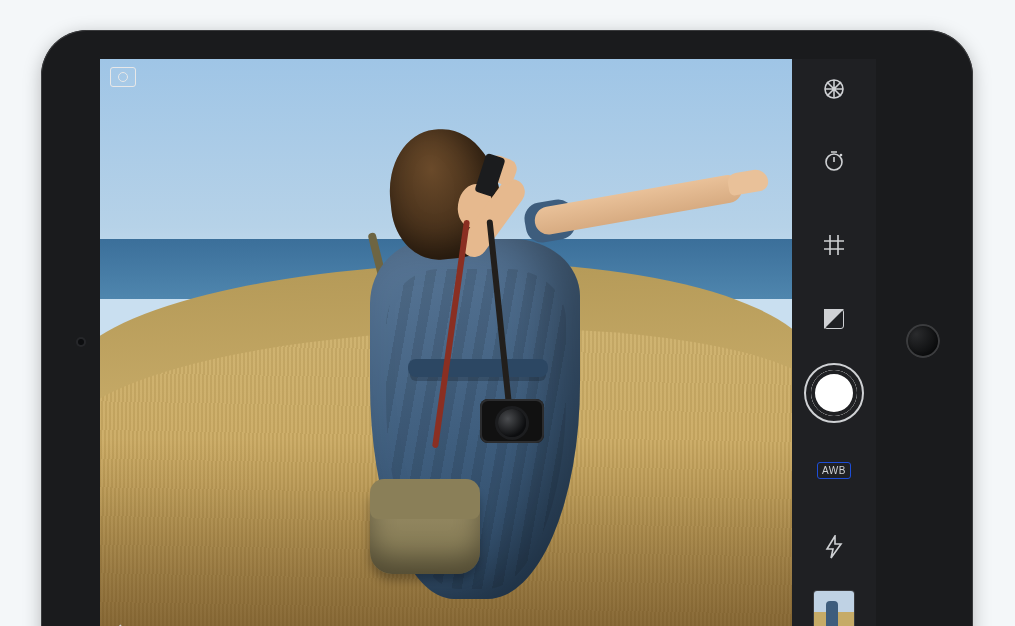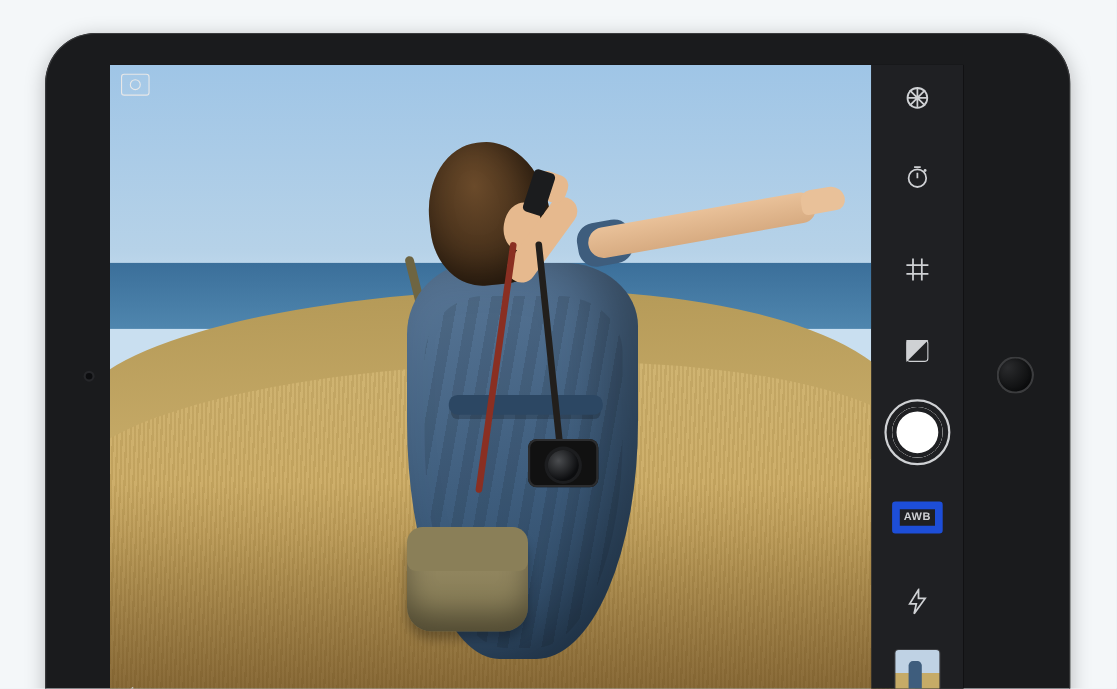--- a/index.html
+++ b/index.html
@@ -189,22 +189,22 @@
     width:40px;height:50px;border-radius:3px;overflow:hidden;
     box-shadow:0 0 0 1px #3a3b3e;
     background:linear-gradient(#bfd2e4 0 42%, #c6ab67 42% 100%);
   }
   .thumb .mini{
     position:absolute;left:12px;top:10px;width:12px;height:30px;
     background:#3e5d7d;border-radius:4px;
   }
   .ico{stroke:#cfd1d4;fill:none;stroke-width:1.6;}
   .pill{
-    padding:2px 4px;border:7px solid #1d4ed8;border-radius:3px;
-    font-weight:700;letter-spacing:.05em;
+    padding:2px 4px;border:1px solid #1d4ed8;border-radius:3px;
+    font-weight:400;letter-spacing:.05em;
   }
   .exposure-ico{position:relative;width:20px;height:20px;}
   .exposure-ico::before{content:"";position:absolute;inset:0;border:1.5px solid #cfd1d4;border-radius:3px;}
   .exposure-ico::after{content:"";position:absolute;left:0;top:0;width:0;height:0;border-left:20px solid #cfd1d4;border-bottom:20px solid transparent;}
 
 </style>
 </head>
 <body>
 
 <div class="stage">

